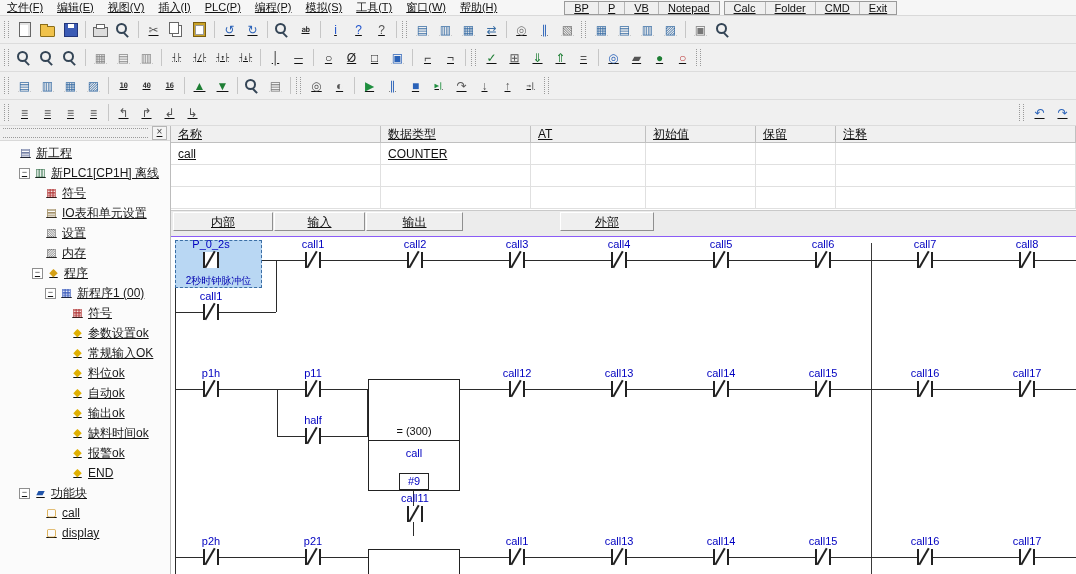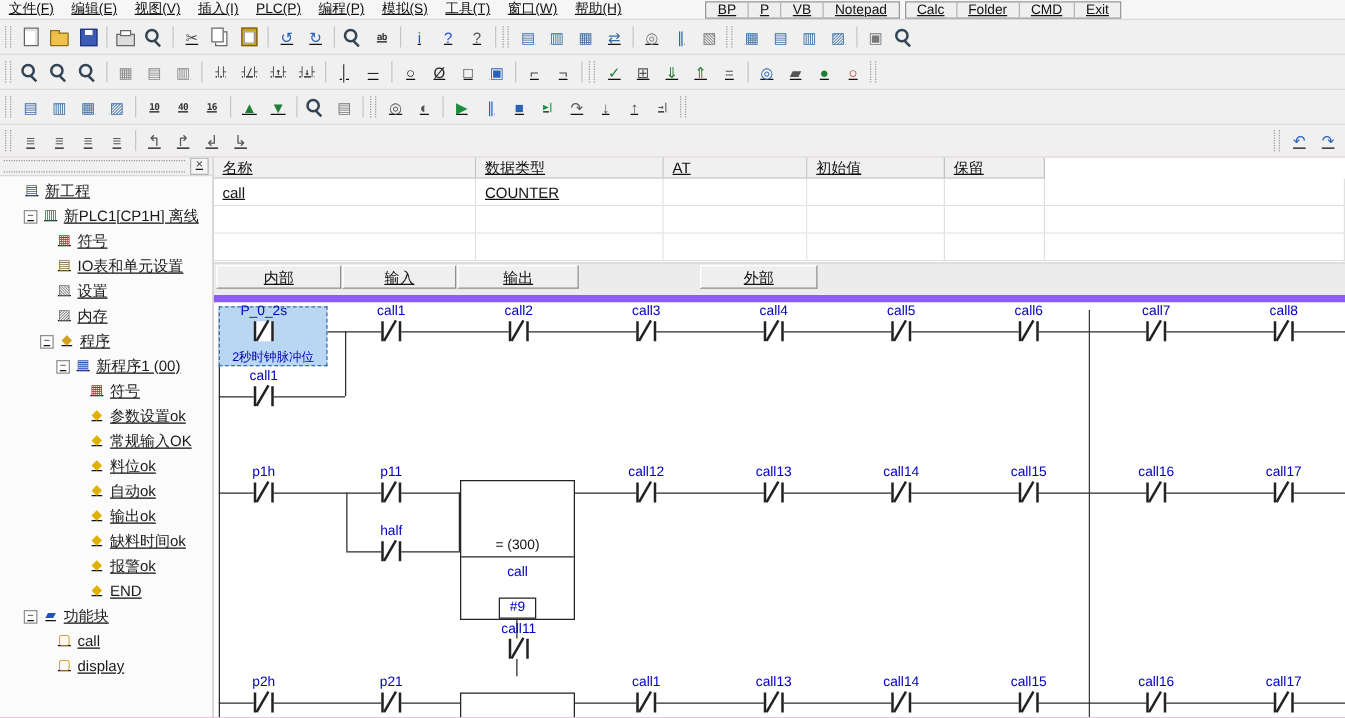--- a/index.html
+++ b/index.html
@@ -76,21 +76,21 @@
   .stbody .stc{background:#fff;border-right:1px solid #e0e0e0;border-bottom:1px solid #e0e0e0;
                height:22px;line-height:22px;font-size:12px;padding-left:7px;box-sizing:border-box;overflow:hidden;}
   .stc0{width:210px;flex:none;}
   .stc1{width:150px;flex:none;}
   .stc2{width:115px;flex:none;}
   .stc3{width:110px;flex:none;}
   .stc4{width:80px;flex:none;}
   .stc5{flex:1;}
 
   
-  .tabsrow{height:24px;flex:none;background:#ececec;border-bottom:6px solid #8b5cf6;display:flex;align-items:flex-start;padding:1px 0 0 2px;}
+  .tabsrow{height:24px;flex:none;background:#ececec;border-bottom:1px solid #8b5cf6;display:flex;align-items:flex-start;padding:1px 0 0 2px;}
   .vtab{height:19px;line-height:19px;text-align:center;font-size:12px;background:#efefef;
         border:1px solid #8f8f8f;border-top-color:#fff;border-left-color:#fff;box-sizing:border-box;
         margin-right:1px;cursor:default;flex:none;}
   .vtab0{width:100px;} .vtab1{width:91px;} .vtab2{width:97px;} .vtab3{width:95px;margin-top:34px;} .vtab4{width:94px;}
 
   
   .ladder{position:relative;flex:1;background:#fff;overflow:hidden;}
   .hw{position:absolute;height:1px;background:#2b2b2b;z-index:1;}
   .vw{position:absolute;width:1px;background:#2b2b2b;z-index:1;}
   .rail{left:4px;top:6px;bottom:0;}
@@ -558,20 +558,21 @@
 
     <div class="main">
 
       <div class="symtable">
         <div class="strow sthead">
           <div class="stc stc0">名称</div>
           <div class="stc stc1">数据类型</div>
           <div class="stc stc2">AT</div>
           <div class="stc stc3">初始值</div>
           <div class="stc stc4">保留</div>
+          <div class="stc stc5">注释</div>
         </div>
         <div class="strow stbody">
           <div class="stc stc0">call</div>
           <div class="stc stc1">COUNTER</div>
           <div class="stc stc2"></div>
           <div class="stc stc3"></div>
           <div class="stc stc4"></div>
           <div class="stc stc5"></div>
         </div>
         <div class="strow stbody">

